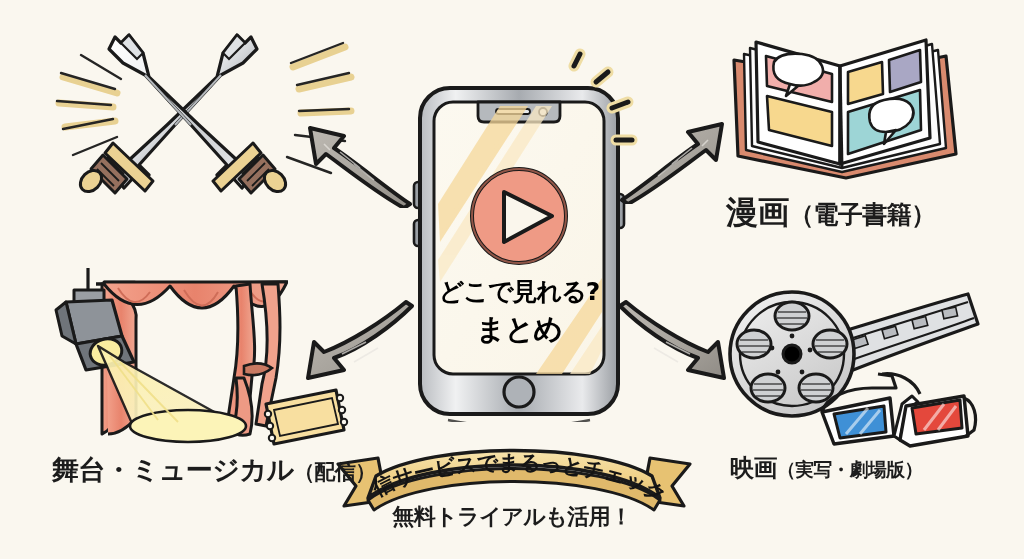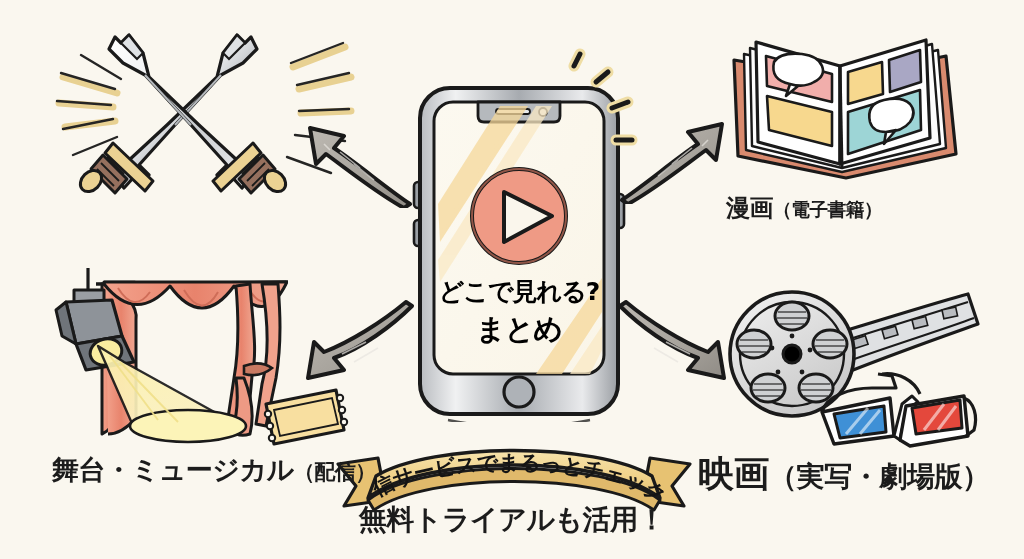--- a/index.html
+++ b/index.html
@@ -361,29 +361,29 @@
 
   <svg width="120" height="90" viewBox="0 0 120 90" style="position:absolute;left:612px;top:300px;">
     <path d="M8 6 C28 26 58 48 86 58 L76 70 L112 78 L106 42 L96 52 C70 42 38 22 14 2 Z" fill="url(#arrg)" stroke="#1a1a1a" stroke-width="4" stroke-linejoin="round"></path>
     <g stroke="#e8e5e0" stroke-width="1.6" opacity=".7">
       <path d="M78 54 L54 42"></path>
         <path d="M66 62 L42 48"></path>
     </g>
   </svg>
 
 
-  <div class="lbl" style="left:726px;top:196px;font-size:24px;">
+  <div class="lbl" style="left:726px;top:196px;font-size:32px;">
     <span class="lbl-wrap"><span class="hl"></span><span class="txt">漫画</span><span class="txt small">（電子書籍）</span></span>
   </div>
 
   <div class="lbl" style="left:52px;top:456px;font-size:27px;">
     <span class="lbl-wrap"><span class="hl"></span><span class="txt">舞台・ミュージカル</span><span class="txt small">（配信）</span></span>
   </div>
 
-  <div class="lbl" style="left:698px;top:456px;font-size:36px;">
+  <div class="lbl" style="left:730px;top:456px;font-size:24px;">
     <span class="lbl-wrap"><span class="hl"></span><span class="txt">映画</span><span class="txt small">（実写・劇場版）</span></span>
   </div>
 
   <svg width="360" height="70" viewBox="0 0 360 70" style="position:absolute;left:334px;top:444px;">
 
     <path d="M4 20 L44 14 L52 56 L10 62 L22 42 Z" fill="#e7c272" stroke="#1a1a1a" stroke-width="3.2" stroke-linejoin="round"></path>
 
     <path d="M356 20 L316 14 L308 56 L350 62 L338 42 Z" fill="#e7c272" stroke="#1a1a1a" stroke-width="3.2" stroke-linejoin="round"></path>
 
     <path d="M34 56 C90 14 270 14 326 56 L320 66 C266 28 94 28 40 66 Z" fill="#e0b96b" stroke="#1a1a1a" stroke-width="3" stroke-linejoin="round"></path>
@@ -392,17 +392,17 @@
 
   <svg width="360" height="70" viewBox="0 0 360 70" style="position:absolute;left:334px;top:444px;">
     <defs>
       <path id="arcpath" d="M42 54 C96 16 264 16 318 54"></path>
     </defs>
     <text font-family="DejaVu Sans, Liberation Sans, sans-serif" font-size="21" font-weight="700" fill="#141414" letter-spacing="-0.5">
       <textPath href="#arcpath" startOffset="50%" text-anchor="middle">配信サービスでまるっとチェック!</textPath>
     </text>
   </svg>
 
-  <div class="lbl" style="left:0;top:506px;width:1024px;text-align:center;font-size:28px;white-space:nowrap;">
+  <div class="lbl" style="left:0;top:506px;width:1024px;text-align:center;font-size:22px;white-space:nowrap;">
     <span>無料トライアルも活用！</span>
   </div>
 
 </div>
 
 </body></html>

